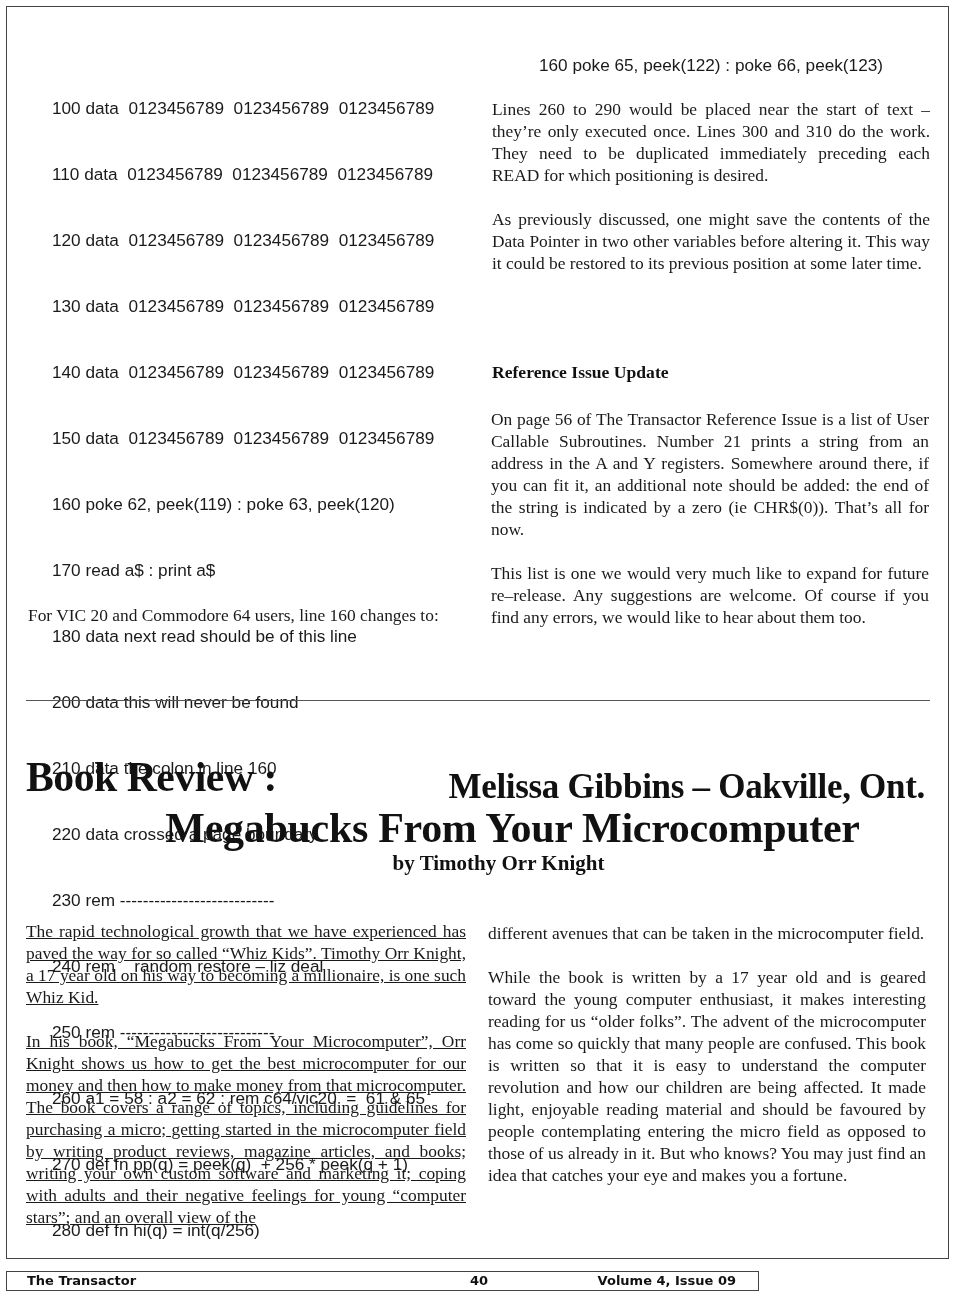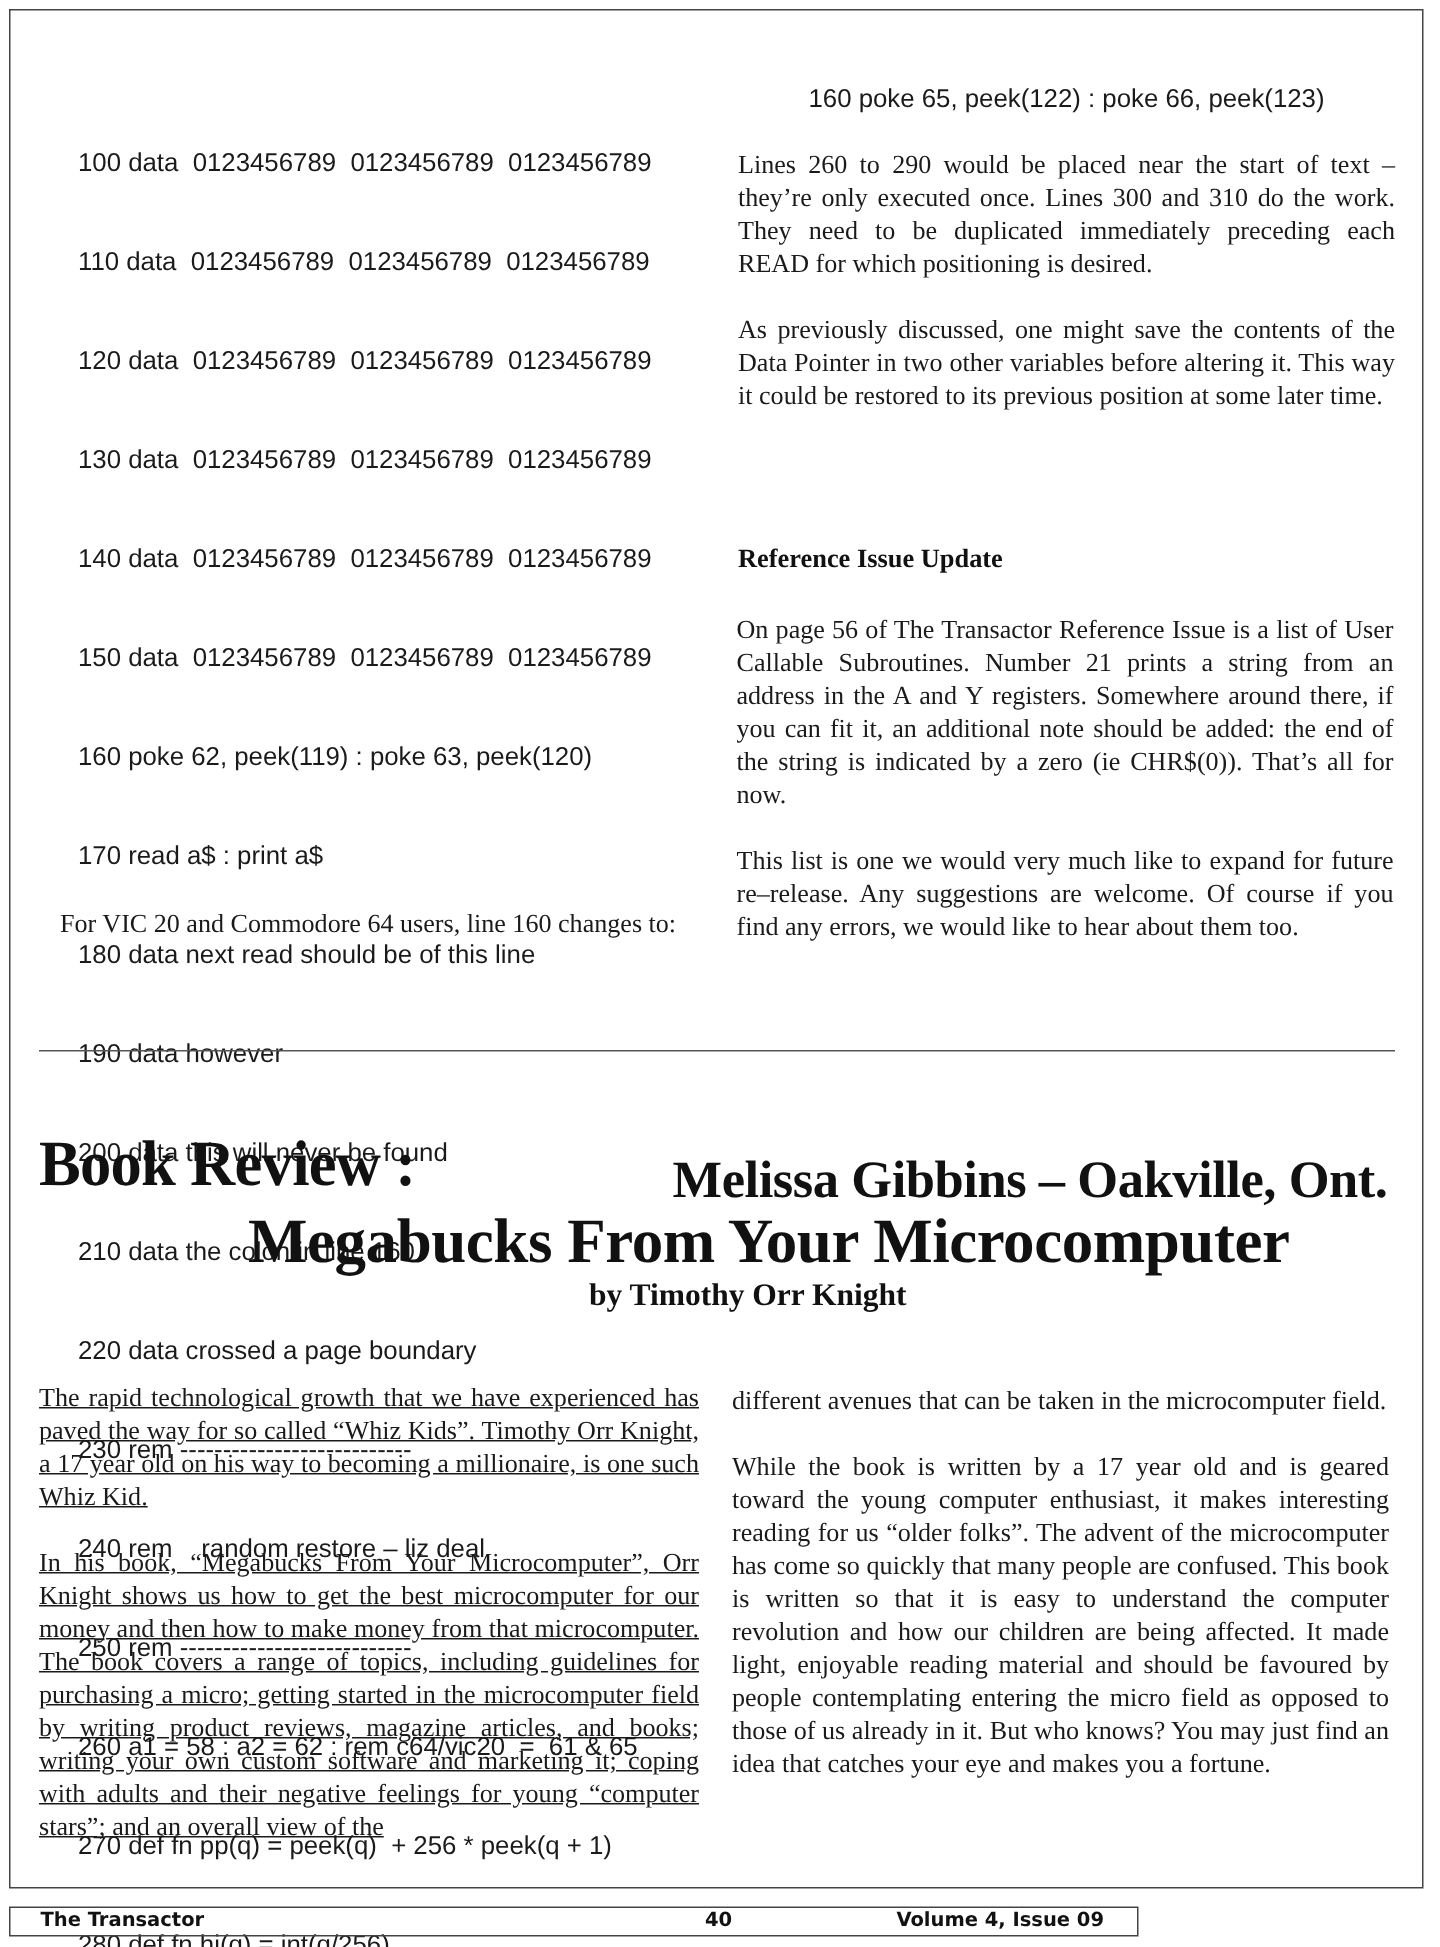--- a/index.html
+++ b/index.html
@@ -16,21 +16,21 @@
   }
   .serif {
     font-family: "Liberation Serif", serif;
     font-size: 17.4px; line-height: 22px; color: #1a1a1a;
     text-align: justify;
   }
 
   #code-list { position: absolute; left: 52px; top: 53px; }
   #code-list .code-line { display: block; height: 22px; }
 
-  #vic-note { position: absolute; left: 28px; top: 604px; width: 440px; text-align: left; margin-left: 12px; }
+  #vic-note { position: absolute; left: 28px; top: 604px; width: 440px; text-align: left; }
 
   #right-top { position: absolute; left: 492px; top: 54px; width: 438px; }
   #right-top .code-center { text-align: center; display: block; margin-bottom: 22px; }
   #right-top p { margin: 0 0 22px 0; }
 
   #ref-heading {
     position: absolute; left: 492px; top: 362px;
     font-family: "Liberation Serif", serif; font-weight: bold; font-size: 17.6px;
   }
   #ref-body { position: absolute; left: 491px; top: 408px; width: 438px; }
@@ -85,21 +85,20 @@
 <div id="code-list" class="code">
   <span class="code-line">100 data  0123456789  0123456789  0123456789</span>
   <span class="code-line">110 data  0123456789  0123456789  0123456789</span>
   <span class="code-line">120 data  0123456789  0123456789  0123456789</span>
   <span class="code-line">130 data  0123456789  0123456789  0123456789</span>
   <span class="code-line">140 data  0123456789  0123456789  0123456789</span>
   <span class="code-line">150 data  0123456789  0123456789  0123456789</span>
   <span class="code-line">160 poke 62, peek(119) : poke 63, peek(120)</span>
   <span class="code-line">170 read a$ : print a$</span>
   <span class="code-line">180 data next read should be of this line</span>
-  <span class="code-line">190 data however</span>
   <span class="code-line">200 data this will never be found</span>
   <span class="code-line">210 data the colon in line 160</span>
   <span class="code-line">220 data crossed a page boundary</span>
   <span class="code-line">230 rem ---------------------------</span>
   <span class="code-line">240 rem    random restore – liz deal</span>
   <span class="code-line">250 rem ---------------------------</span>
   <span class="code-line">260 a1 = 58 : a2 = 62 : rem c64/vic20  =  61 &amp; 65</span>
   <span class="code-line">270 def fn pp(q) = peek(q)  + 256 * peek(q + 1)</span>
   <span class="code-line">280 def fn hi(q) = int(q/256)</span>
   

